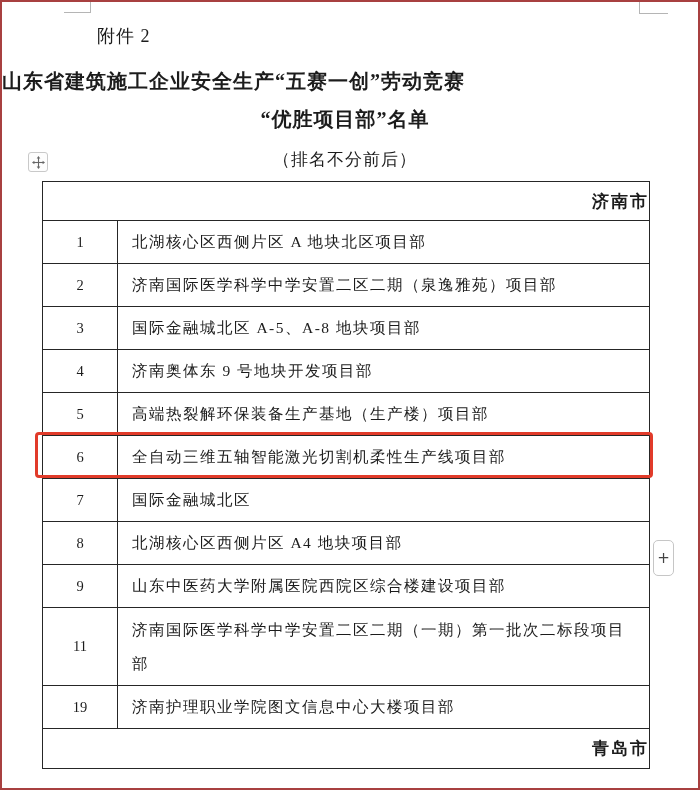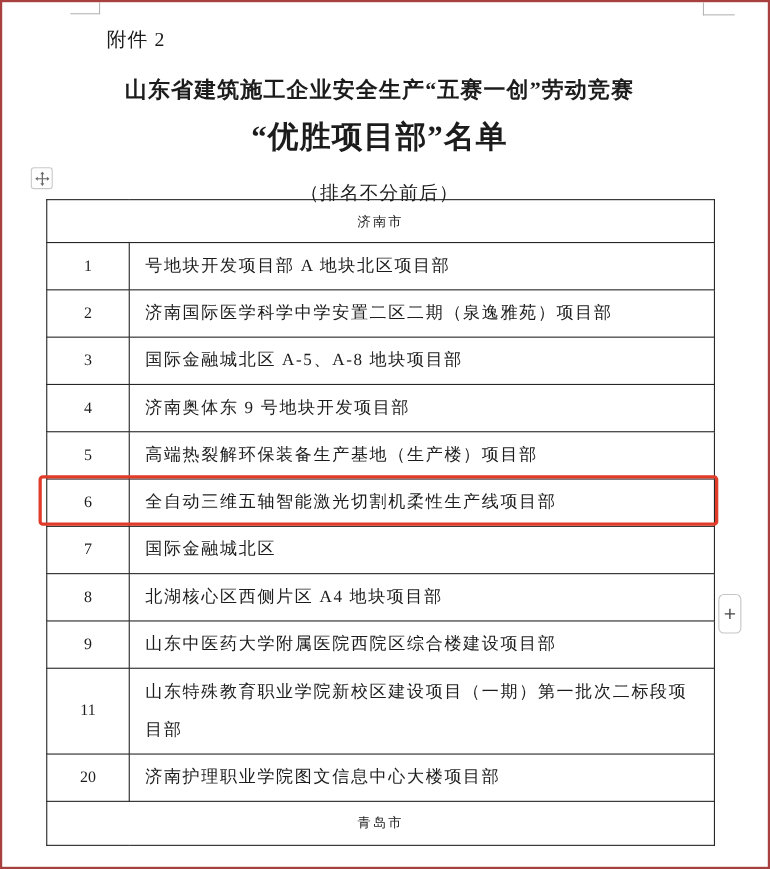--- a/index.html
+++ b/index.html
@@ -11,39 +11,39 @@
   
   .cropmark-left{
     position:absolute; left:62px; top:0; width:27px; height:11px;
     border-right:1px solid #b5b5b5; border-bottom:1px solid #b5b5b5;
   }
   .cropmark-right{
     position:absolute; left:637px; top:0; width:29px; height:12px;
     border-left:1px solid #b5b5b5; border-bottom:1px solid #b5b5b5;
   }
   .attachment{ position:absolute; left:95px; top:22px; font-size:18px; letter-spacing:1px; }
-  .title1{ position:absolute; left:0; right:10px; top:66px; text-align:center;
+  .title1{ position:absolute; left:0; right:10px; top:66px; 
            font-size:20px; font-weight:bold; letter-spacing:1px; }
   .title2{ position:absolute; left:0; right:10px; top:104px; text-align:center;
-           font-size:28px; font-weight:bold; letter-spacing:1px; }
-  .subtitle{ position:absolute; left:0; right:10px; top:162px; text-align:center;
+           font-size:20px; font-weight:bold; letter-spacing:1px; }
+  .subtitle{ position:absolute; left:0; right:10px; top:146px; text-align:center;
            font-size:17px; letter-spacing:1px; }
   
   .move-handle{
     position:absolute; left:26px; top:150px; width:20px; height:20px;
     border:1px solid #c9c9c9; border-radius:3px; background:#fdfdfd;
     display:flex; align-items:center; justify-content:center; cursor:move;
   }
   
   .doc-table{
     position:absolute; left:40px; top:179px; width:608px;
     border-collapse:collapse; table-layout:fixed; font-size:15.5px; letter-spacing:1.5px;
   }
   .doc-table td{ border:1.5px solid #262626; vertical-align:middle; }
-  .doc-table td.city{ font-weight:normal; text-align:center; font-size:12px;
+  .doc-table td.city{ font-weight:bold; text-align:right; font-size:17px;
                       letter-spacing:2px; height:39px; }
   .doc-table td.num{ text-align:center; font-size:14.5px; letter-spacing:0; font-family:"Liberation Serif","DejaVu Serif",serif; }
   .doc-table td.proj{ padding:2px 16px 2px 14px; line-height:34px; }
   .doc-table tr.data-row{ height:43px; }
   .doc-table tr.row-tall{ height:78px; }
   .doc-table tr.next-city{ height:40px; }
   .doc-table col.c-num{ width:75px; }
   
   .highlight-box{
     position:absolute; left:33px; top:430px; width:618px; height:46px;
@@ -90,21 +90,21 @@
     <colgroup>
         <col class="c-num">
         <col>
       </colgroup>
     <tbody>
       <tr>
         <td class="city" colspan="2">济南市</td>
       </tr>
       <tr class="data-row">
         <td class="num">1</td>
-        <td class="proj">号地块开发项目部 A 地块北区项目部</td>
+        <td class="proj">北湖核心区西侧片区 A 地块北区项目部</td>
       </tr>
       <tr class="data-row">
         <td class="num">2</td>
         <td class="proj">济南国际医学科学中学安置二区二期（泉逸雅苑）项目部</td>
       </tr>
       <tr class="data-row">
         <td class="num">3</td>
         <td class="proj">国际金融城北区 A-5、A-8 地块项目部</td>
       </tr>
       <tr class="data-row">
@@ -126,24 +126,24 @@
       <tr class="data-row">
         <td class="num">8</td>
         <td class="proj">北湖核心区西侧片区 A4 地块项目部</td>
       </tr>
       <tr class="data-row">
         <td class="num">9</td>
         <td class="proj">山东中医药大学附属医院西院区综合楼建设项目部</td>
       </tr>
       <tr class="data-row row-tall">
         <td class="num">11</td>
-        <td class="proj">山东特殊教育职业学院新校区建设项目（一期）第一批次二标段项目部</td>
+        <td class="proj">济南国际医学科学中学安置二区二期（一期）第一批次二标段项目部</td>
       </tr>
       <tr class="data-row">
-        <td class="num">20</td>
+        <td class="num">19</td>
         <td class="proj">济南护理职业学院图文信息中心大楼项目部</td>
       </tr>
       <tr class="next-city">
         <td class="city" colspan="2">青岛市</td>
       </tr>
     </tbody>
   </table>
 
   <div class="highlight-box"></div>
 

